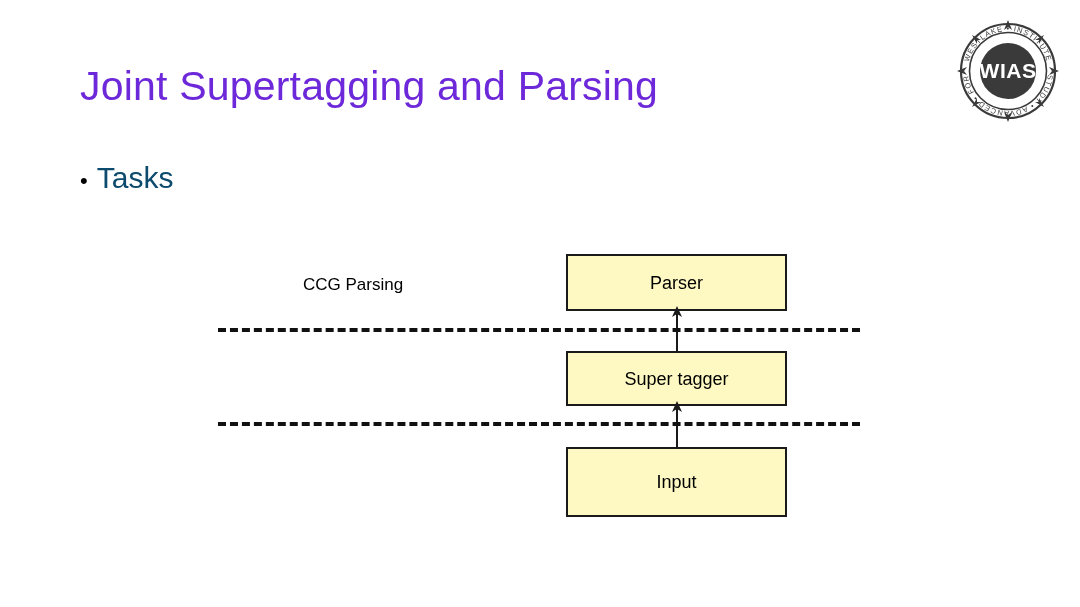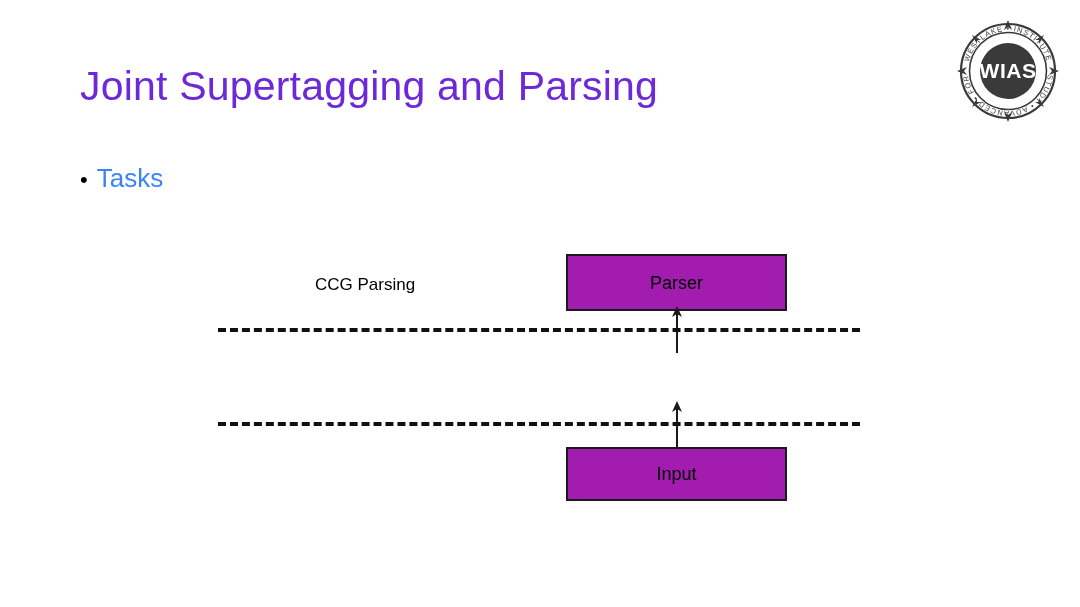--- a/index.html
+++ b/index.html
@@ -40,23 +40,23 @@
     display: flex;
     align-items: baseline;
     gap: 9px;
   }
   .bullet-dot {
     font-size: 22px;
     line-height: 1;
     color: #000000;
   }
   .bullet-text {
-    font-size: 26px;
+    font-size: 30px;
     line-height: 32px;
-    color: #3b82f6;
+    color: #0c4a6e;
     white-space: nowrap;
   }
 
   
   .logo {
     position: absolute;
     left: 955px;
     top: 18px;
     width: 106px;
     height: 106px;
@@ -67,21 +67,21 @@
     position: absolute;
     left: 0;
     top: 0;
     width: 1080px;
     height: 607px;
   }
   .dbox {
     position: absolute;
     box-sizing: border-box;
     border: 2px solid #1a1a1a;
-    background: #a21caf;
+    background: #fef9c3;
     display: flex;
     align-items: center;
     justify-content: center;
   }
   .dbox-label {
     font-size: 18px;
     line-height: 22px;
     color: #000000;
     white-space: nowrap;
   }
@@ -139,28 +139,31 @@
       </text>
       <text font-family="&quot;Liberation Sans&quot;, sans-serif" font-size="7.4" fill="#3a3a3a" letter-spacing="1.1">
         <textPath href="#arcBottom" startOffset="50%" text-anchor="middle">STUDY • ADVANCED • FOR</textPath>
       </text>
       <text x="53" y="60" text-anchor="middle" font-family="&quot;Liberation Sans&quot;, sans-serif" font-size="21" font-weight="600" fill="#ffffff" letter-spacing="0.5">WIAS</text>
     </svg>
   </div>
 
   <div class="diagram">
 
-    <div class="stage-label" style="left:303px; top:274px;margin-left:12px;">CCG Parsing</div>
+    <div class="stage-label" style="left:303px; top:274px;">CCG Parsing</div>
 
     <div class="dbox" style="left:566px; top:254px; width:221px; height:57px;">
       <span class="dbox-label">Parser</span>
     </div>
 
+    <div class="dbox" style="left:566px; top:351px; width:221px; height:55px;">
+      <span class="dbox-label">Super tagger</span>
+    </div>
 
-    <div class="dbox" style="left:566px; top:447px; width:221px; height:54px;">
+    <div class="dbox" style="left:566px; top:447px; width:221px; height:70px;">
       <span class="dbox-label">Input</span>
     </div>
 
     <svg class="arrow-svg" style="left:663px; top:305px; width:28px; height:50px;" viewBox="0 0 28 50">
       <line x1="14" y1="48" x2="14" y2="8" stroke="#1a1a1a" stroke-width="2"></line>
       <polygon points="14,1 19,12 14,9 9,12" fill="#1a1a1a"></polygon>
     </svg>
 
     <svg class="arrow-svg" style="left:663px; top:400px; width:28px; height:50px;" viewBox="0 0 28 50">
       <line x1="14" y1="48" x2="14" y2="8" stroke="#1a1a1a" stroke-width="2"></line>

